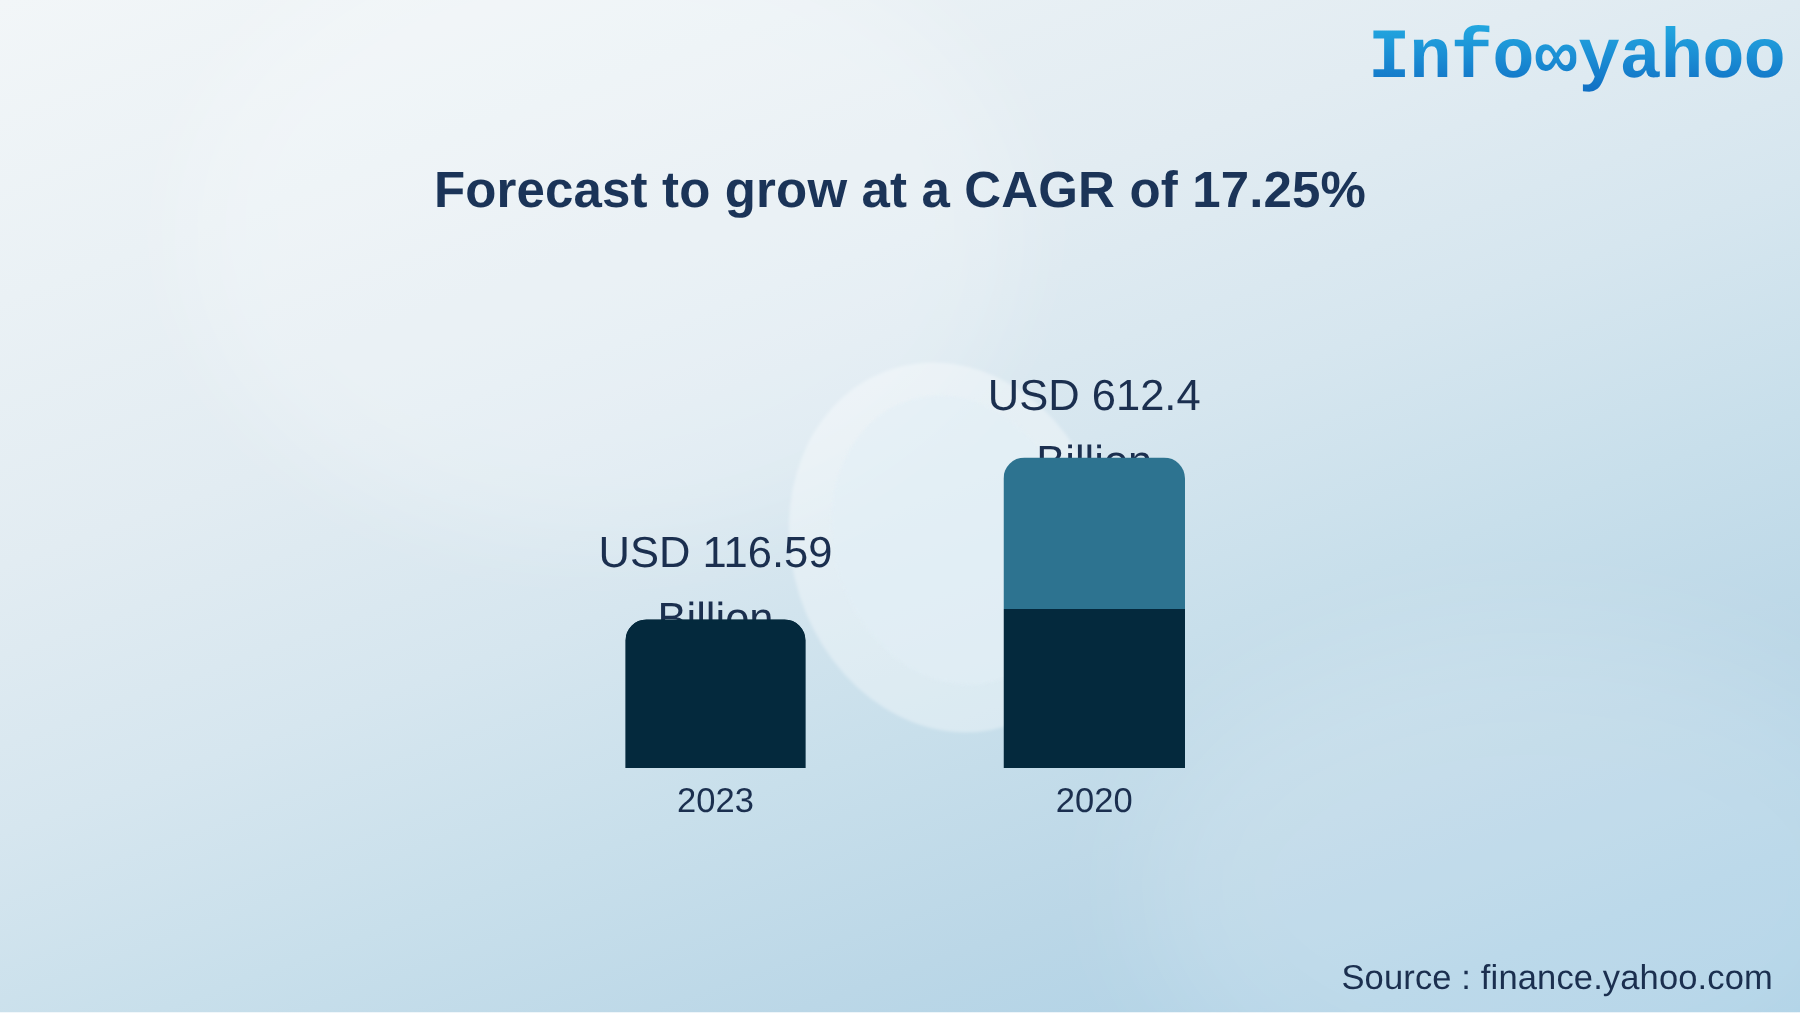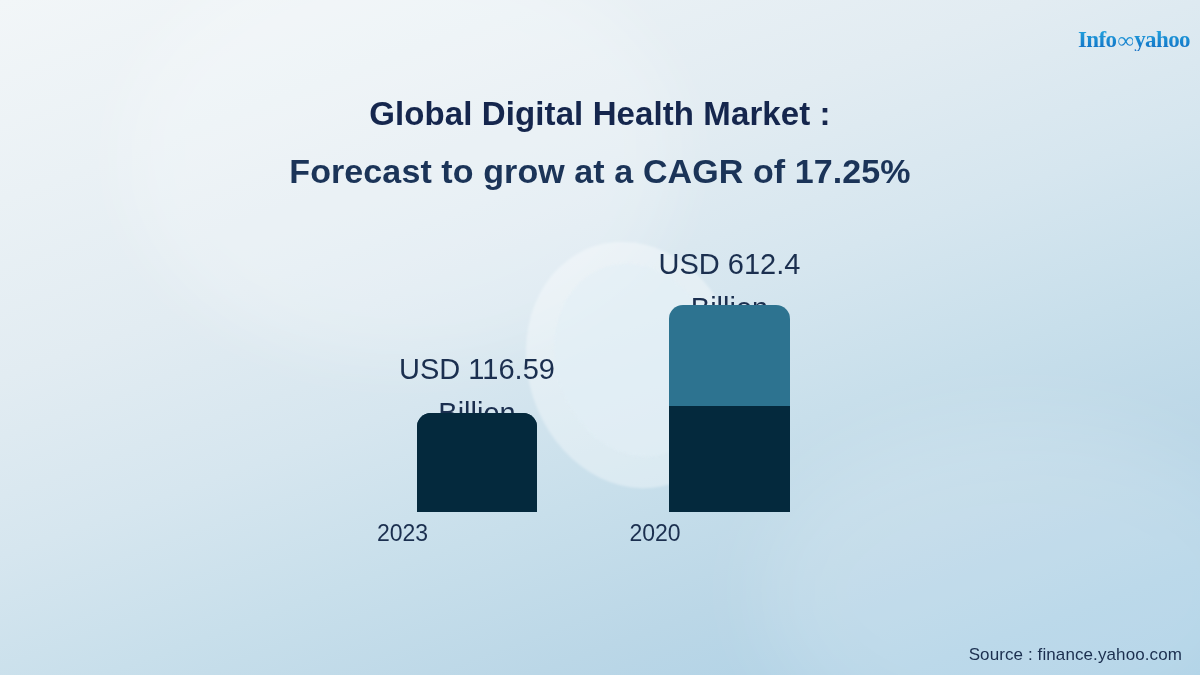--- a/index.html
+++ b/index.html
@@ -76,22 +76,22 @@
     position: absolute;
     right: 10px;
     top: 16px;
     height: 46px;
     display: flex;
     align-items: center;
     line-height: 1;
     user-select: none;
   }
   .logo-word {
-    font-family: Liberation Serif, serif;
-    font-size: 23px;
+    font-family: Liberation Mono, monospace;
+    font-size: 47px;
     font-weight: bold;
     letter-spacing: -0.6px;
     background: linear-gradient(180deg, #23a8e0 0%, #1b8ed4 45%, #0f6cc2 100%);
     -webkit-background-clip: text;
     background-clip: text;
     color: transparent;
     -webkit-text-fill-color: transparent;
   }
   .logo-infinity {
     display: inline-block;
@@ -156,32 +156,32 @@
   .bar-seg {
     position: absolute;
     left: 0;
     width: 100%;
   }
   .bar-label {
     position: absolute;
     left: 50%;
     transform: translateX(-50%);
     width: 200px;
-    text-align: left;
+    text-align: center;
     font-size: 23px;
     color: #1b2f4f;
     line-height: 28px;
   }
 
   
   #source {
     position: absolute;
     right: 18px;
     bottom: 10px;
-    font-size: 17px;
+    font-size: 23px;
     color: #1b2f4f;
     letter-spacing: 0.1px;
   }
 </style>
 </head>
 <body>
 
 <div id="canvas">
 
   <div class="wm wm-3"></div>
@@ -189,21 +189,20 @@
   <div class="wm wm-1"></div>
   <div class="wm wm-2"></div>
 
   <div id="logo">
     <span class="logo-word">Info</span>
       <span class="logo-word logo-infinity">∞</span>
       <span class="logo-word">yahoo</span>
   </div>
 
   <div id="title-block">
-    <div id="title-line-1">Global Digital Health Market :</div>
     <div id="title-line-2">Forecast to grow at a CAGR of 17.25%</div>
   </div>
 
   <div id="chart">
 
     <div class="bar-group" style="left:417px; width:120px; height:675px;">
       <div class="bar-value" style="top:347px;">USD 116.59
 Billion</div>
       <div class="bar" style="left:0; width:120px; top:413px; height:99px; background:#04293d;">
         <div class="bar-seg" style="top:0; height:99px; background:#04293d;"></div>

